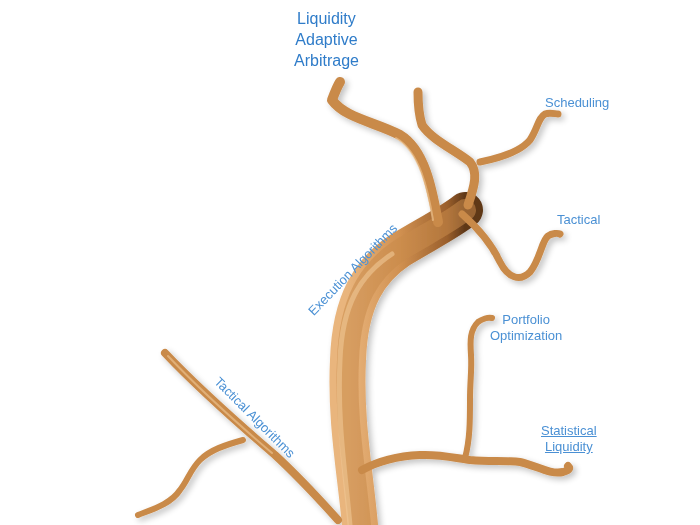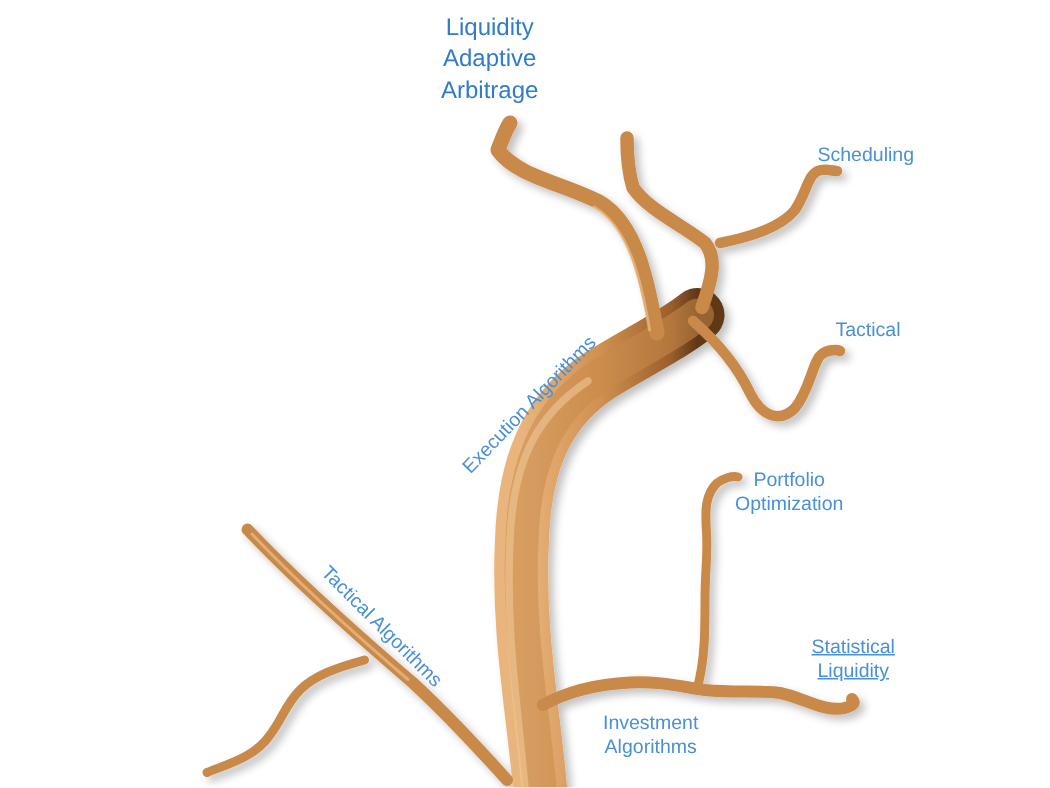--- a/index.html
+++ b/index.html
@@ -116,21 +116,17 @@
   <div class="label" style="left:490px; top:312px;">
     <div>Portfolio</div>
     <div>Optimization</div>
   </div>
 
   <div class="label" style="left:541px; top:423px;text-decoration:underline;">
     <div>Statistical</div>
     <div>Liquidity</div>
   </div>
 
-  <div class="label" style="left:402px; top:474px;">
-    <div>Investment</div>
-    <div>Algorithms</div>
-  </div>
 
 
   <div class="label rot" style="left:222px; top:374px; transform: rotate(45deg);">Tactical Algorithms</div>
 
 </div>
 
 </body></html>

